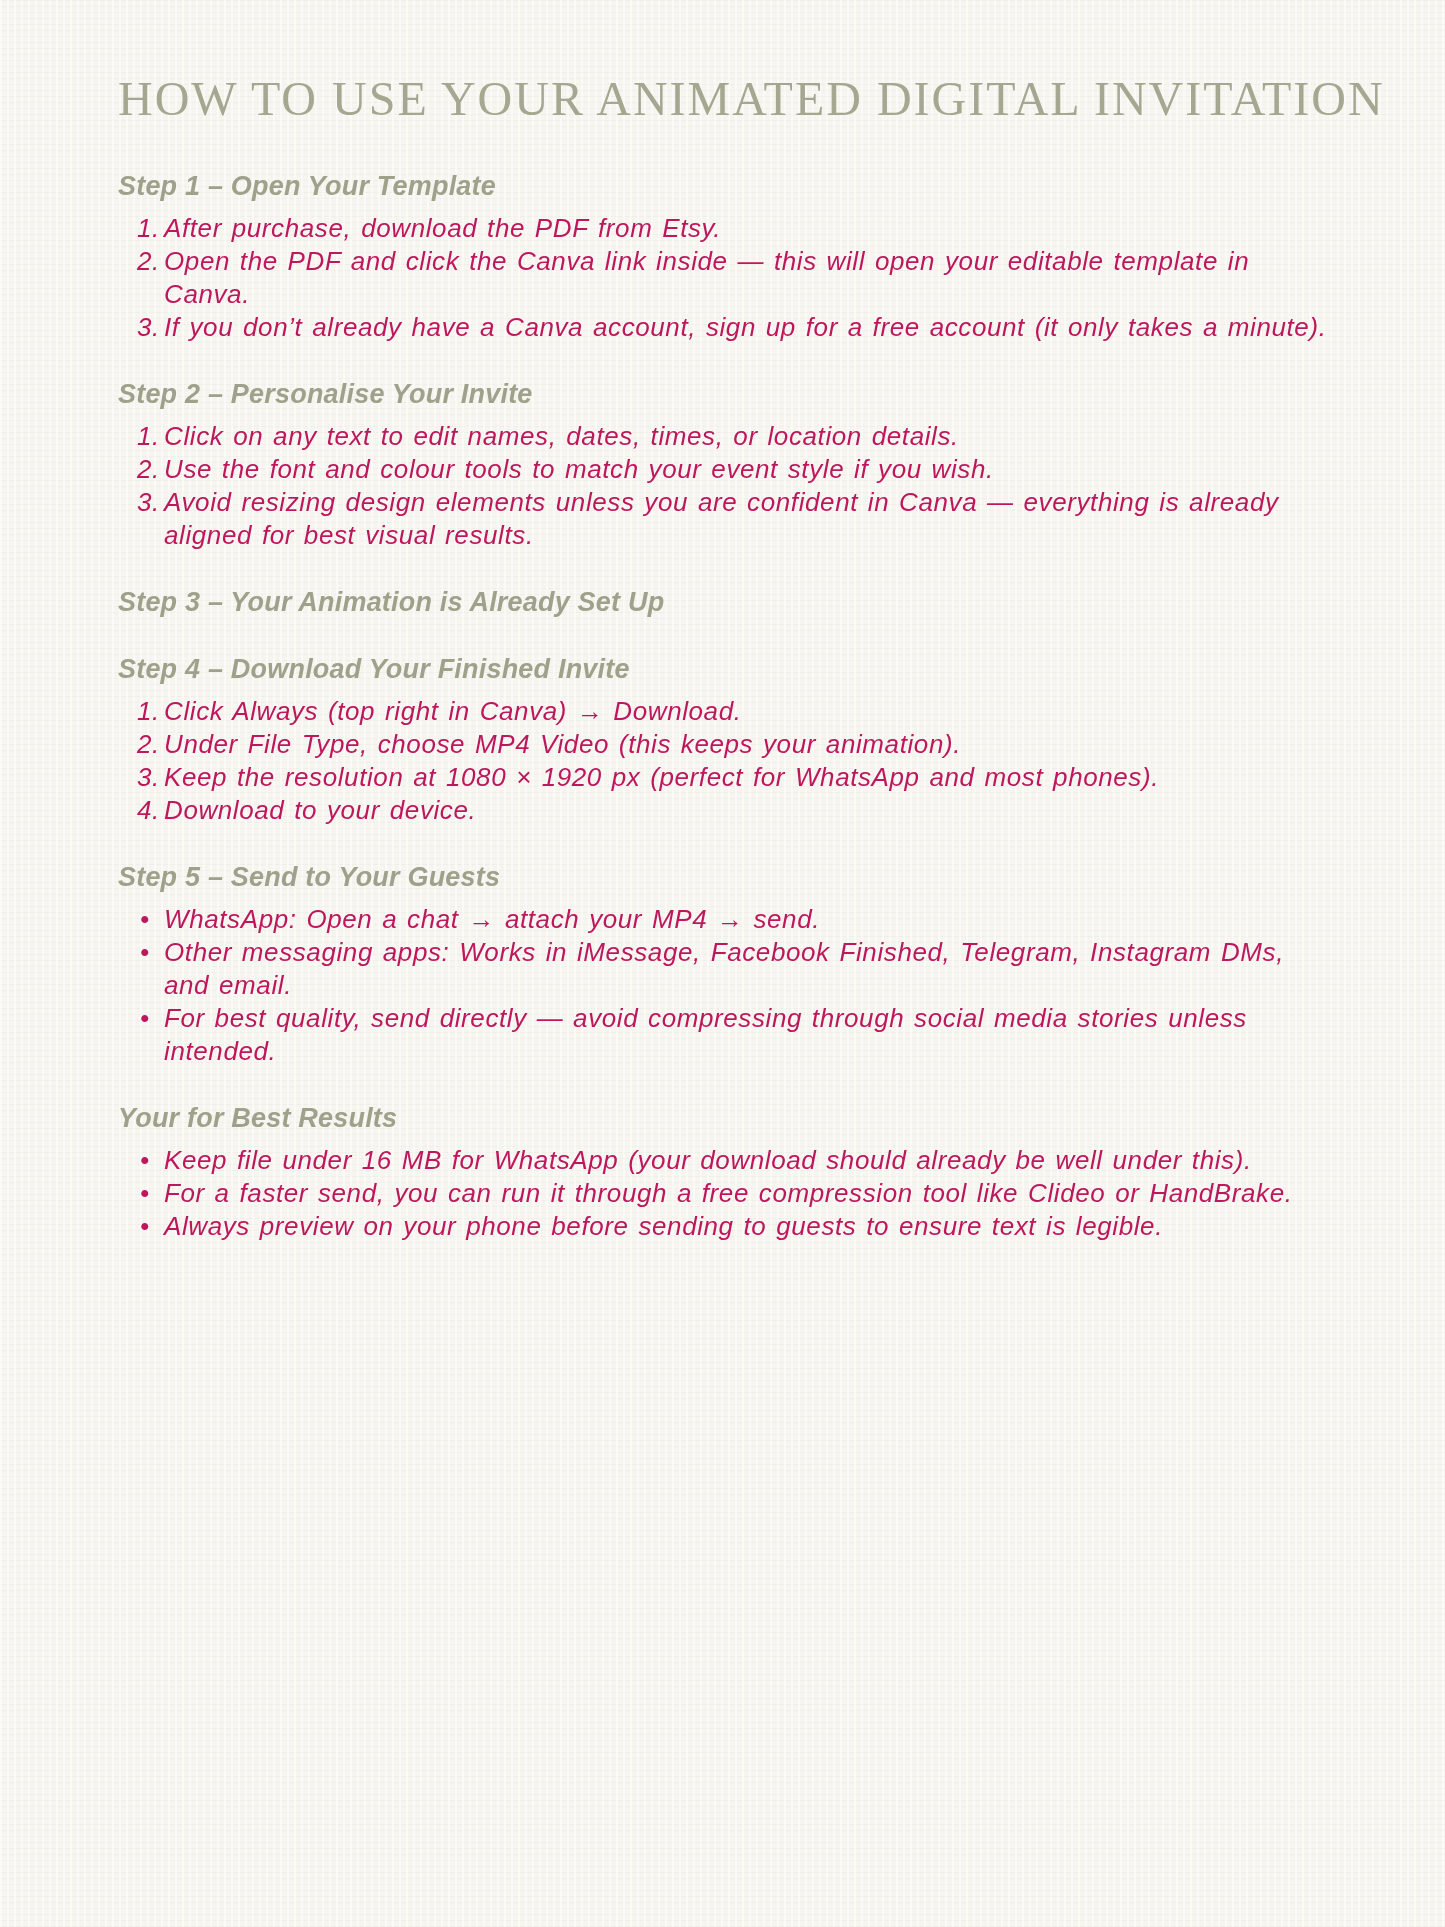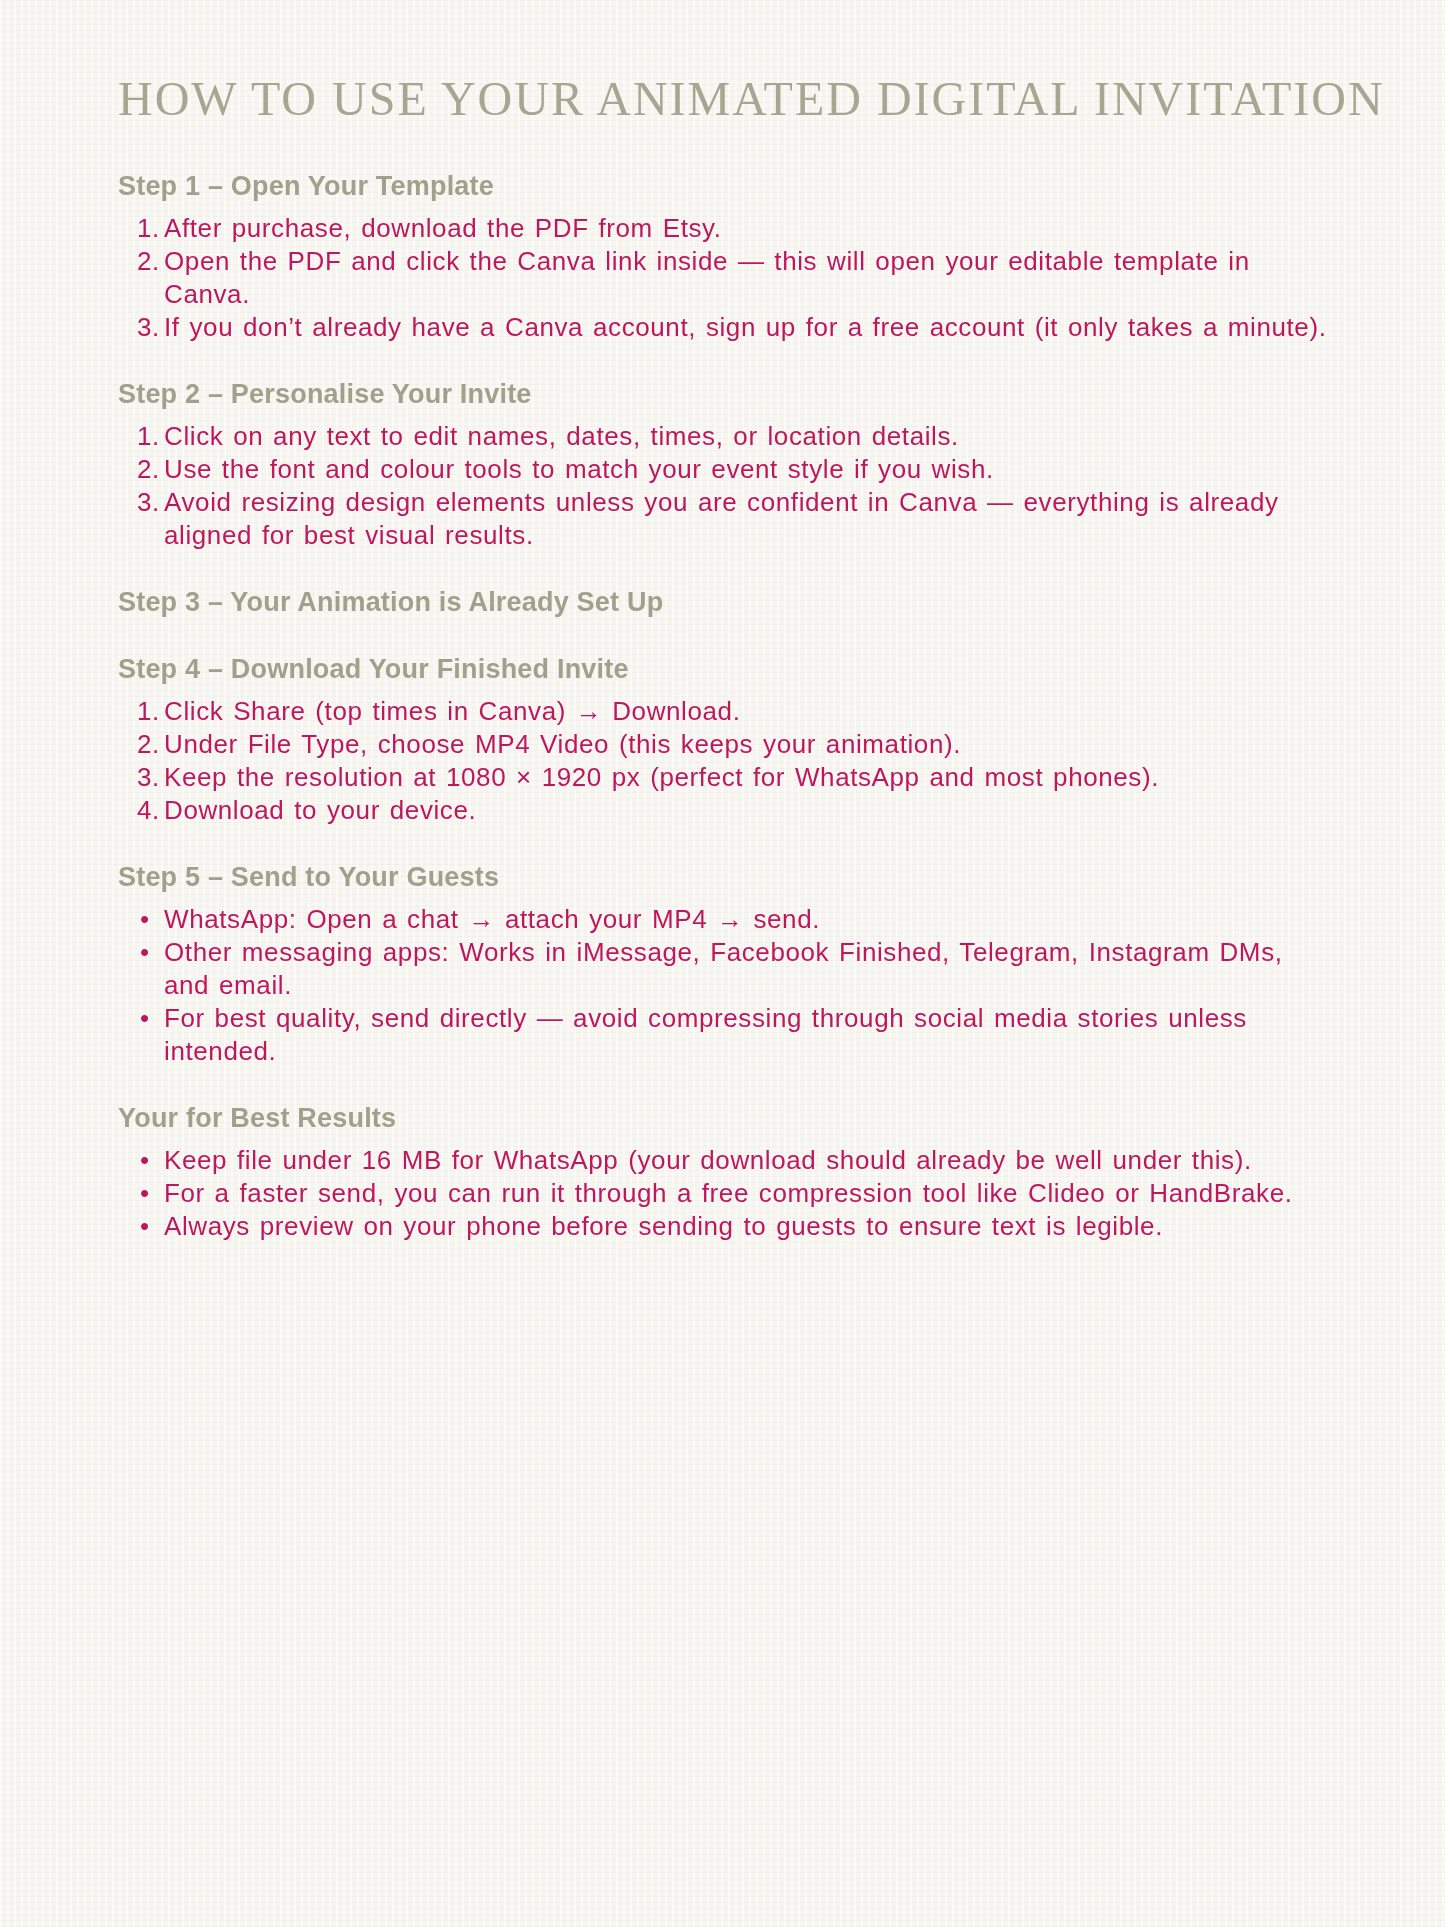--- a/index.html
+++ b/index.html
@@ -29,20 +29,21 @@
     font-size: 48px;
     line-height: 1.05;
     letter-spacing: 2px;
     color: #a6a791;
     text-align: center;
     margin: 0 0 46px 0;
     white-space: nowrap;
   }
   .section {
     margin: 0 0 34px 0;
+    font-style: italic;
   }
   .section-heading {
     font-size: 27px;
     font-weight: 700;
     line-height: 33px;
     letter-spacing: 0.2px;
     color: #9fa18b;
     margin: 0 0 9px 0;
   }
   ol.num, ul.bul {
@@ -98,21 +99,21 @@
     </ol>
   </section>
 
   <section class="section">
     <h2 class="section-heading">Step 3 – Your Animation is Already Set Up</h2>
   </section>
 
   <section class="section">
     <h2 class="section-heading">Step 4 – Download Your Finished Invite</h2>
     <ol class="num">
-      <li>Click Share (top times in Canva) → Download.</li>
+      <li>Click Always (top right in Canva) → Download.</li>
       <li>Under File Type, choose MP4 Video (this keeps your animation).</li>
       <li>Keep the resolution at 1080 × 1920 px (perfect for WhatsApp and most phones).</li>
       <li>Download to your device.</li>
     </ol>
   </section>
 
   <section class="section">
     <h2 class="section-heading">Step 5 – Send to Your Guests</h2>
     <ul class="bul">
       <li>WhatsApp: Open a chat → attach your MP4 → send.</li>

